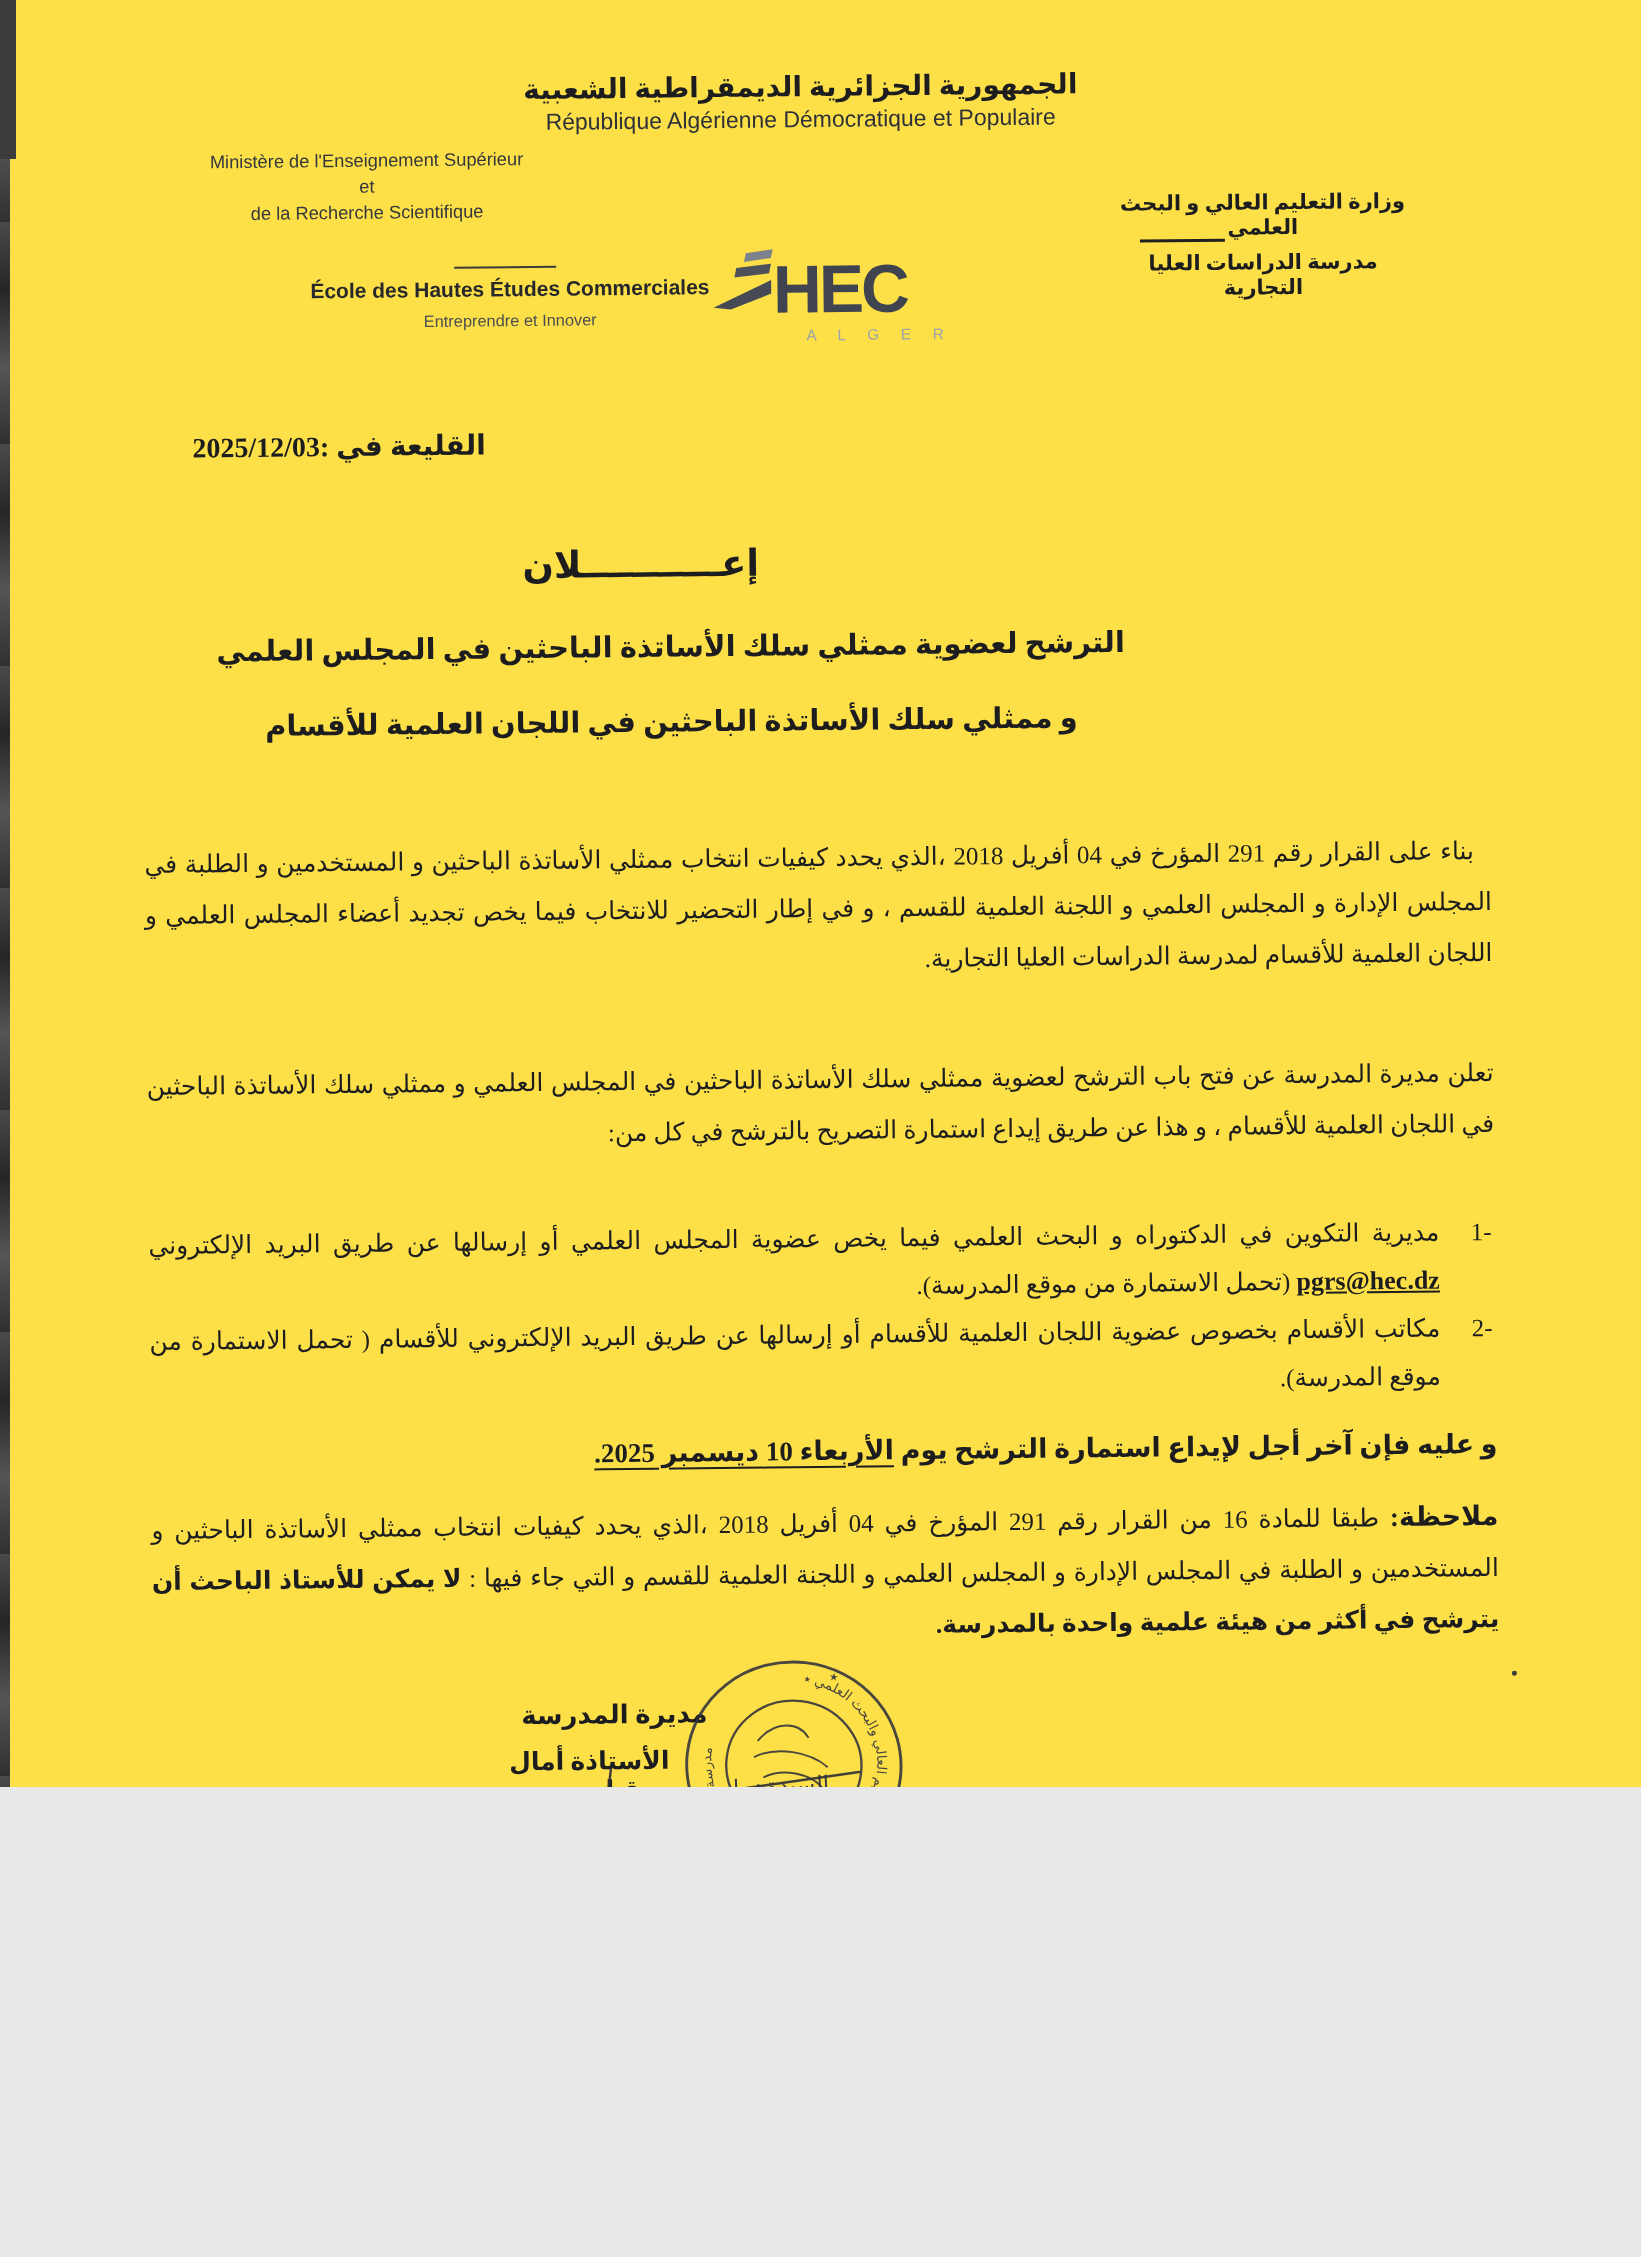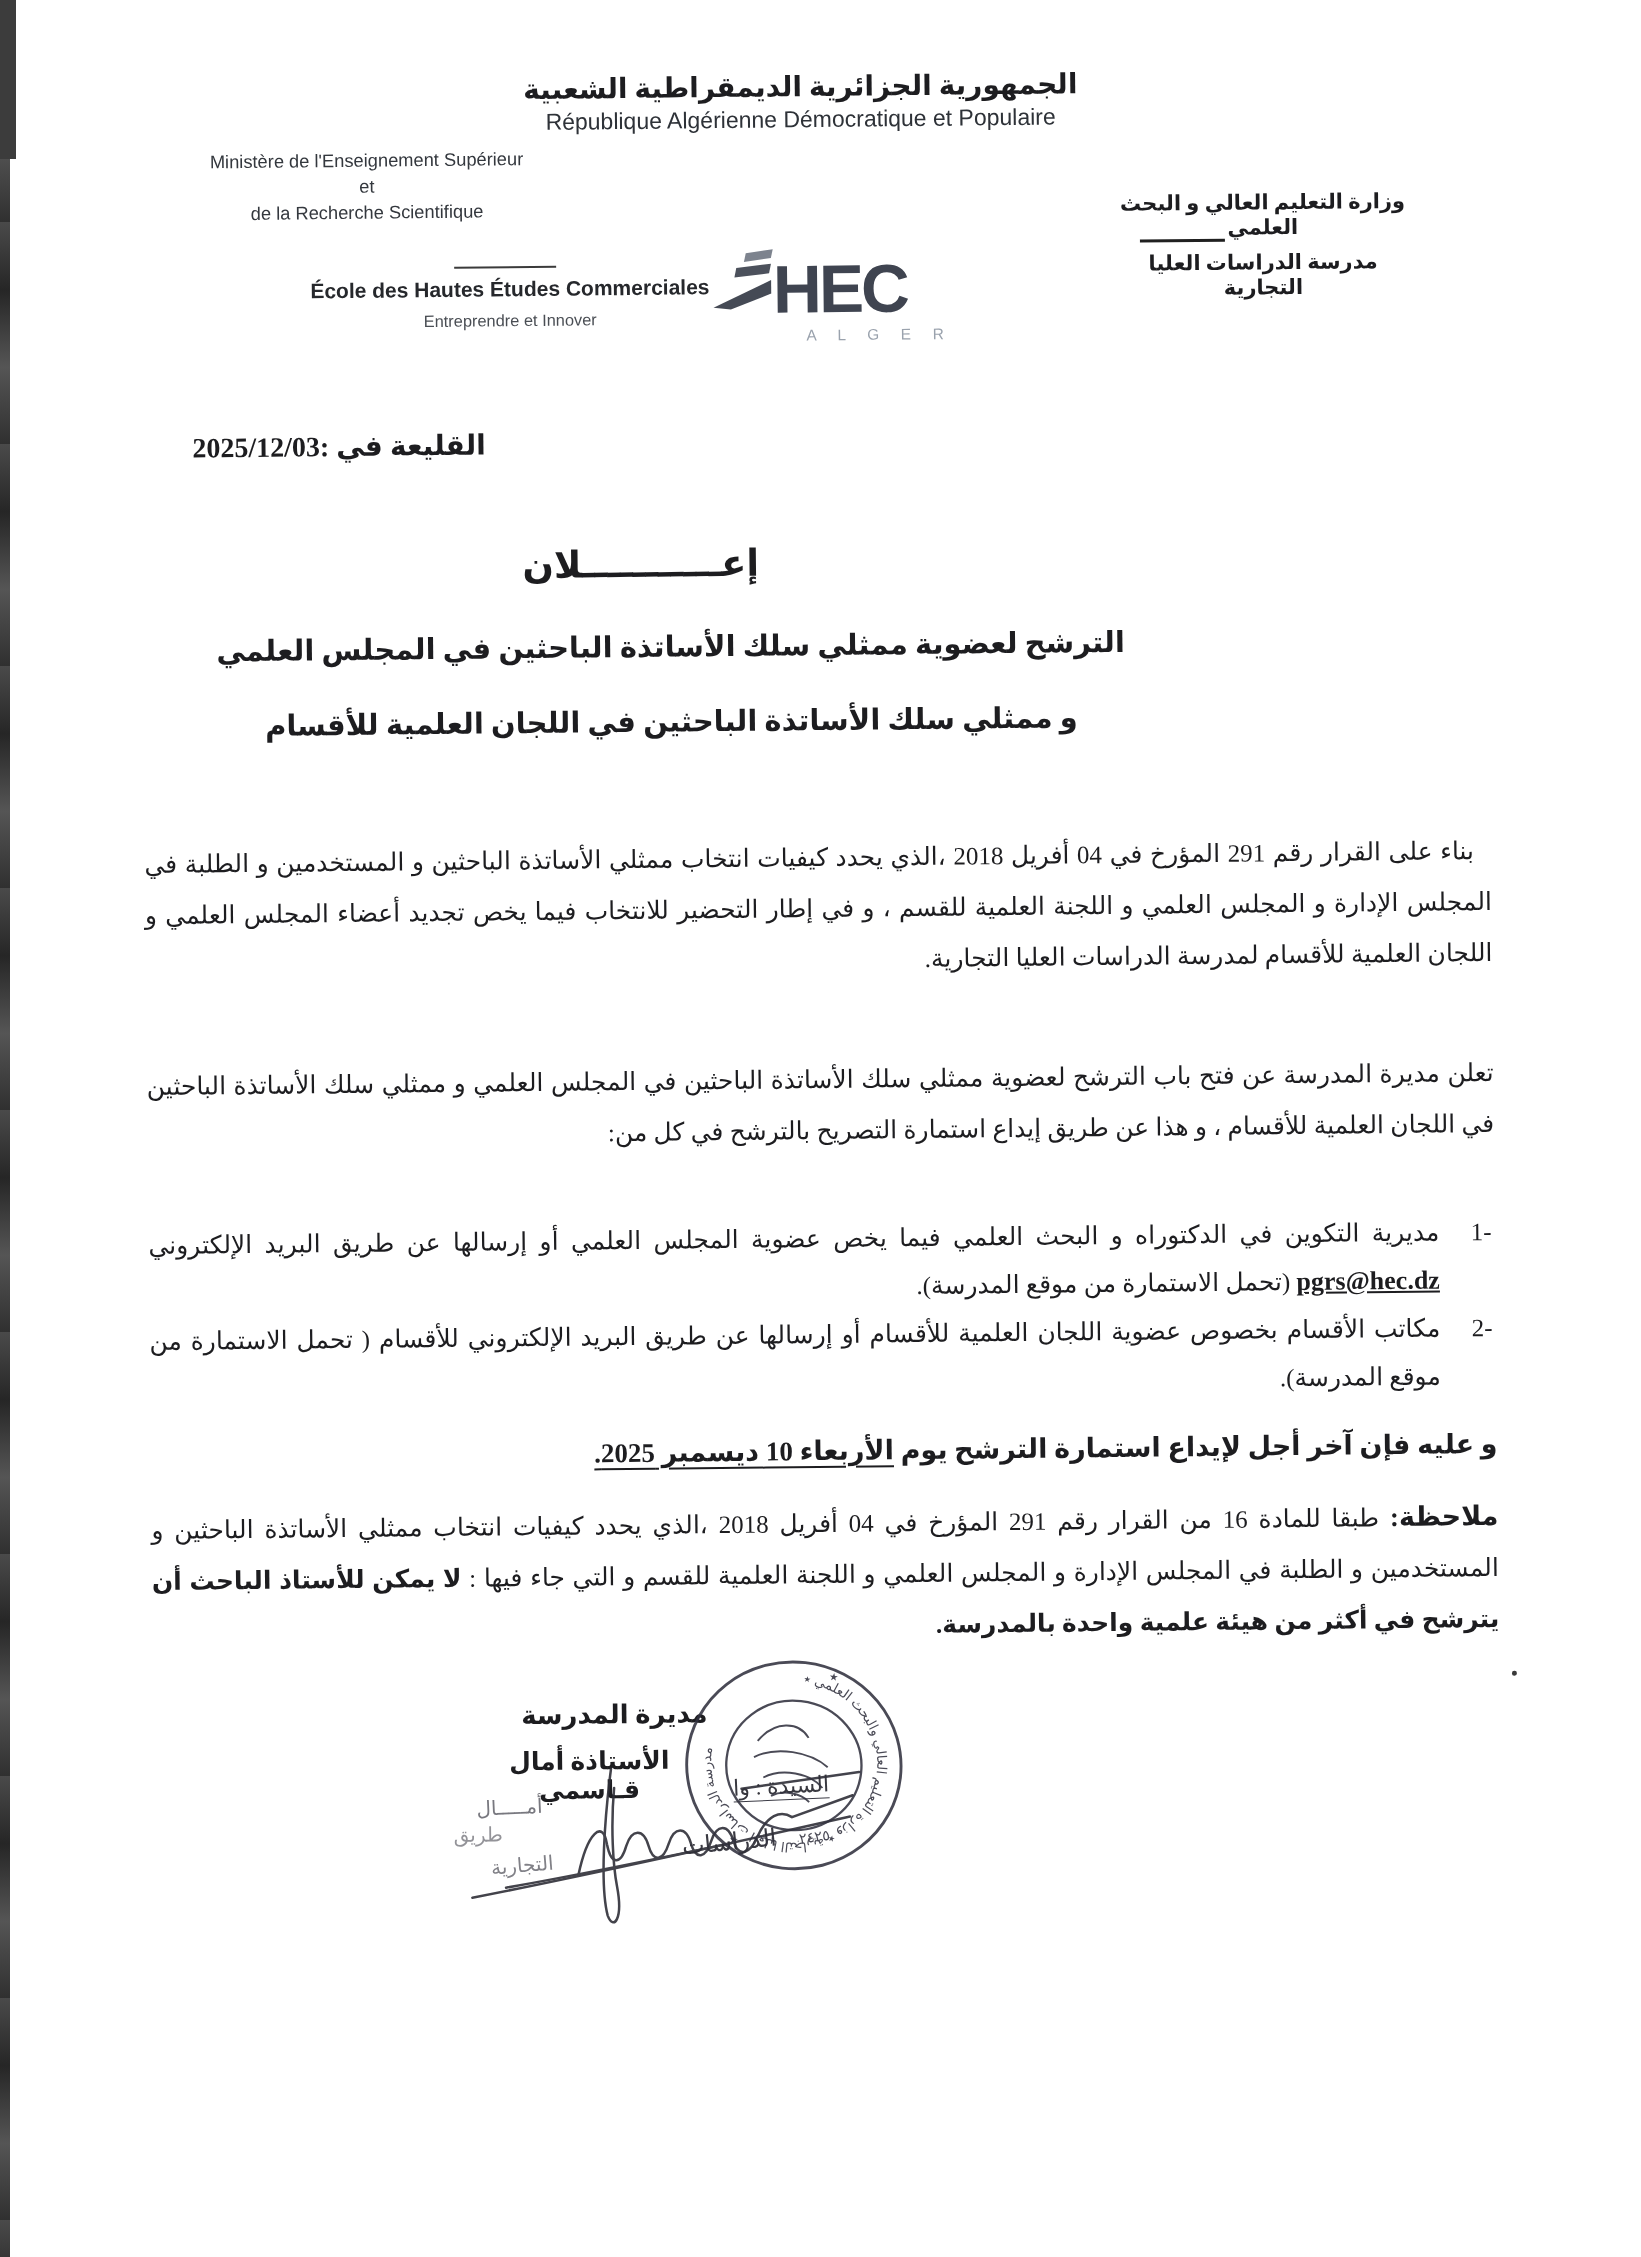--- a/index.html
+++ b/index.html
@@ -1,16 +1,16 @@
 <!DOCTYPE html>
 <html><head>
 <meta charset="utf-8">
 <style>
   html,body{margin:0;padding:0;background:#e8e8e6;}
-  .page{position:relative;width:1641px;height:2257px;background:#ffffff;overflow:hidden;
+  .page{position:relative;width:1641px;height:1787px;background:#fde047;overflow:hidden;
         font-family:"Liberation Serif","DejaVu Serif",serif;color:#1d1d20;}
   .abs{position:absolute;}
   .skew{position:absolute;inset:0;transform:rotate(-0.6deg);transform-origin:821px 1110px;}
   .ar{direction:rtl;font-family:"Liberation Serif","DejaVu Sans",serif;}
   .fr{font-family:"Liberation Sans","DejaVu Sans",sans-serif;}
   .center{text-align:center;}
   
   .scan-edge{left:0;top:0;width:9.7px;height:2257px;
     background:repeating-linear-gradient(to bottom,#4a4a4a 0px,#262626 68px,#555 145px,#303030 222px);}
   .scan-edge-top{left:0;top:0;width:16.4px;height:159px;background:#3c3c3c;}

